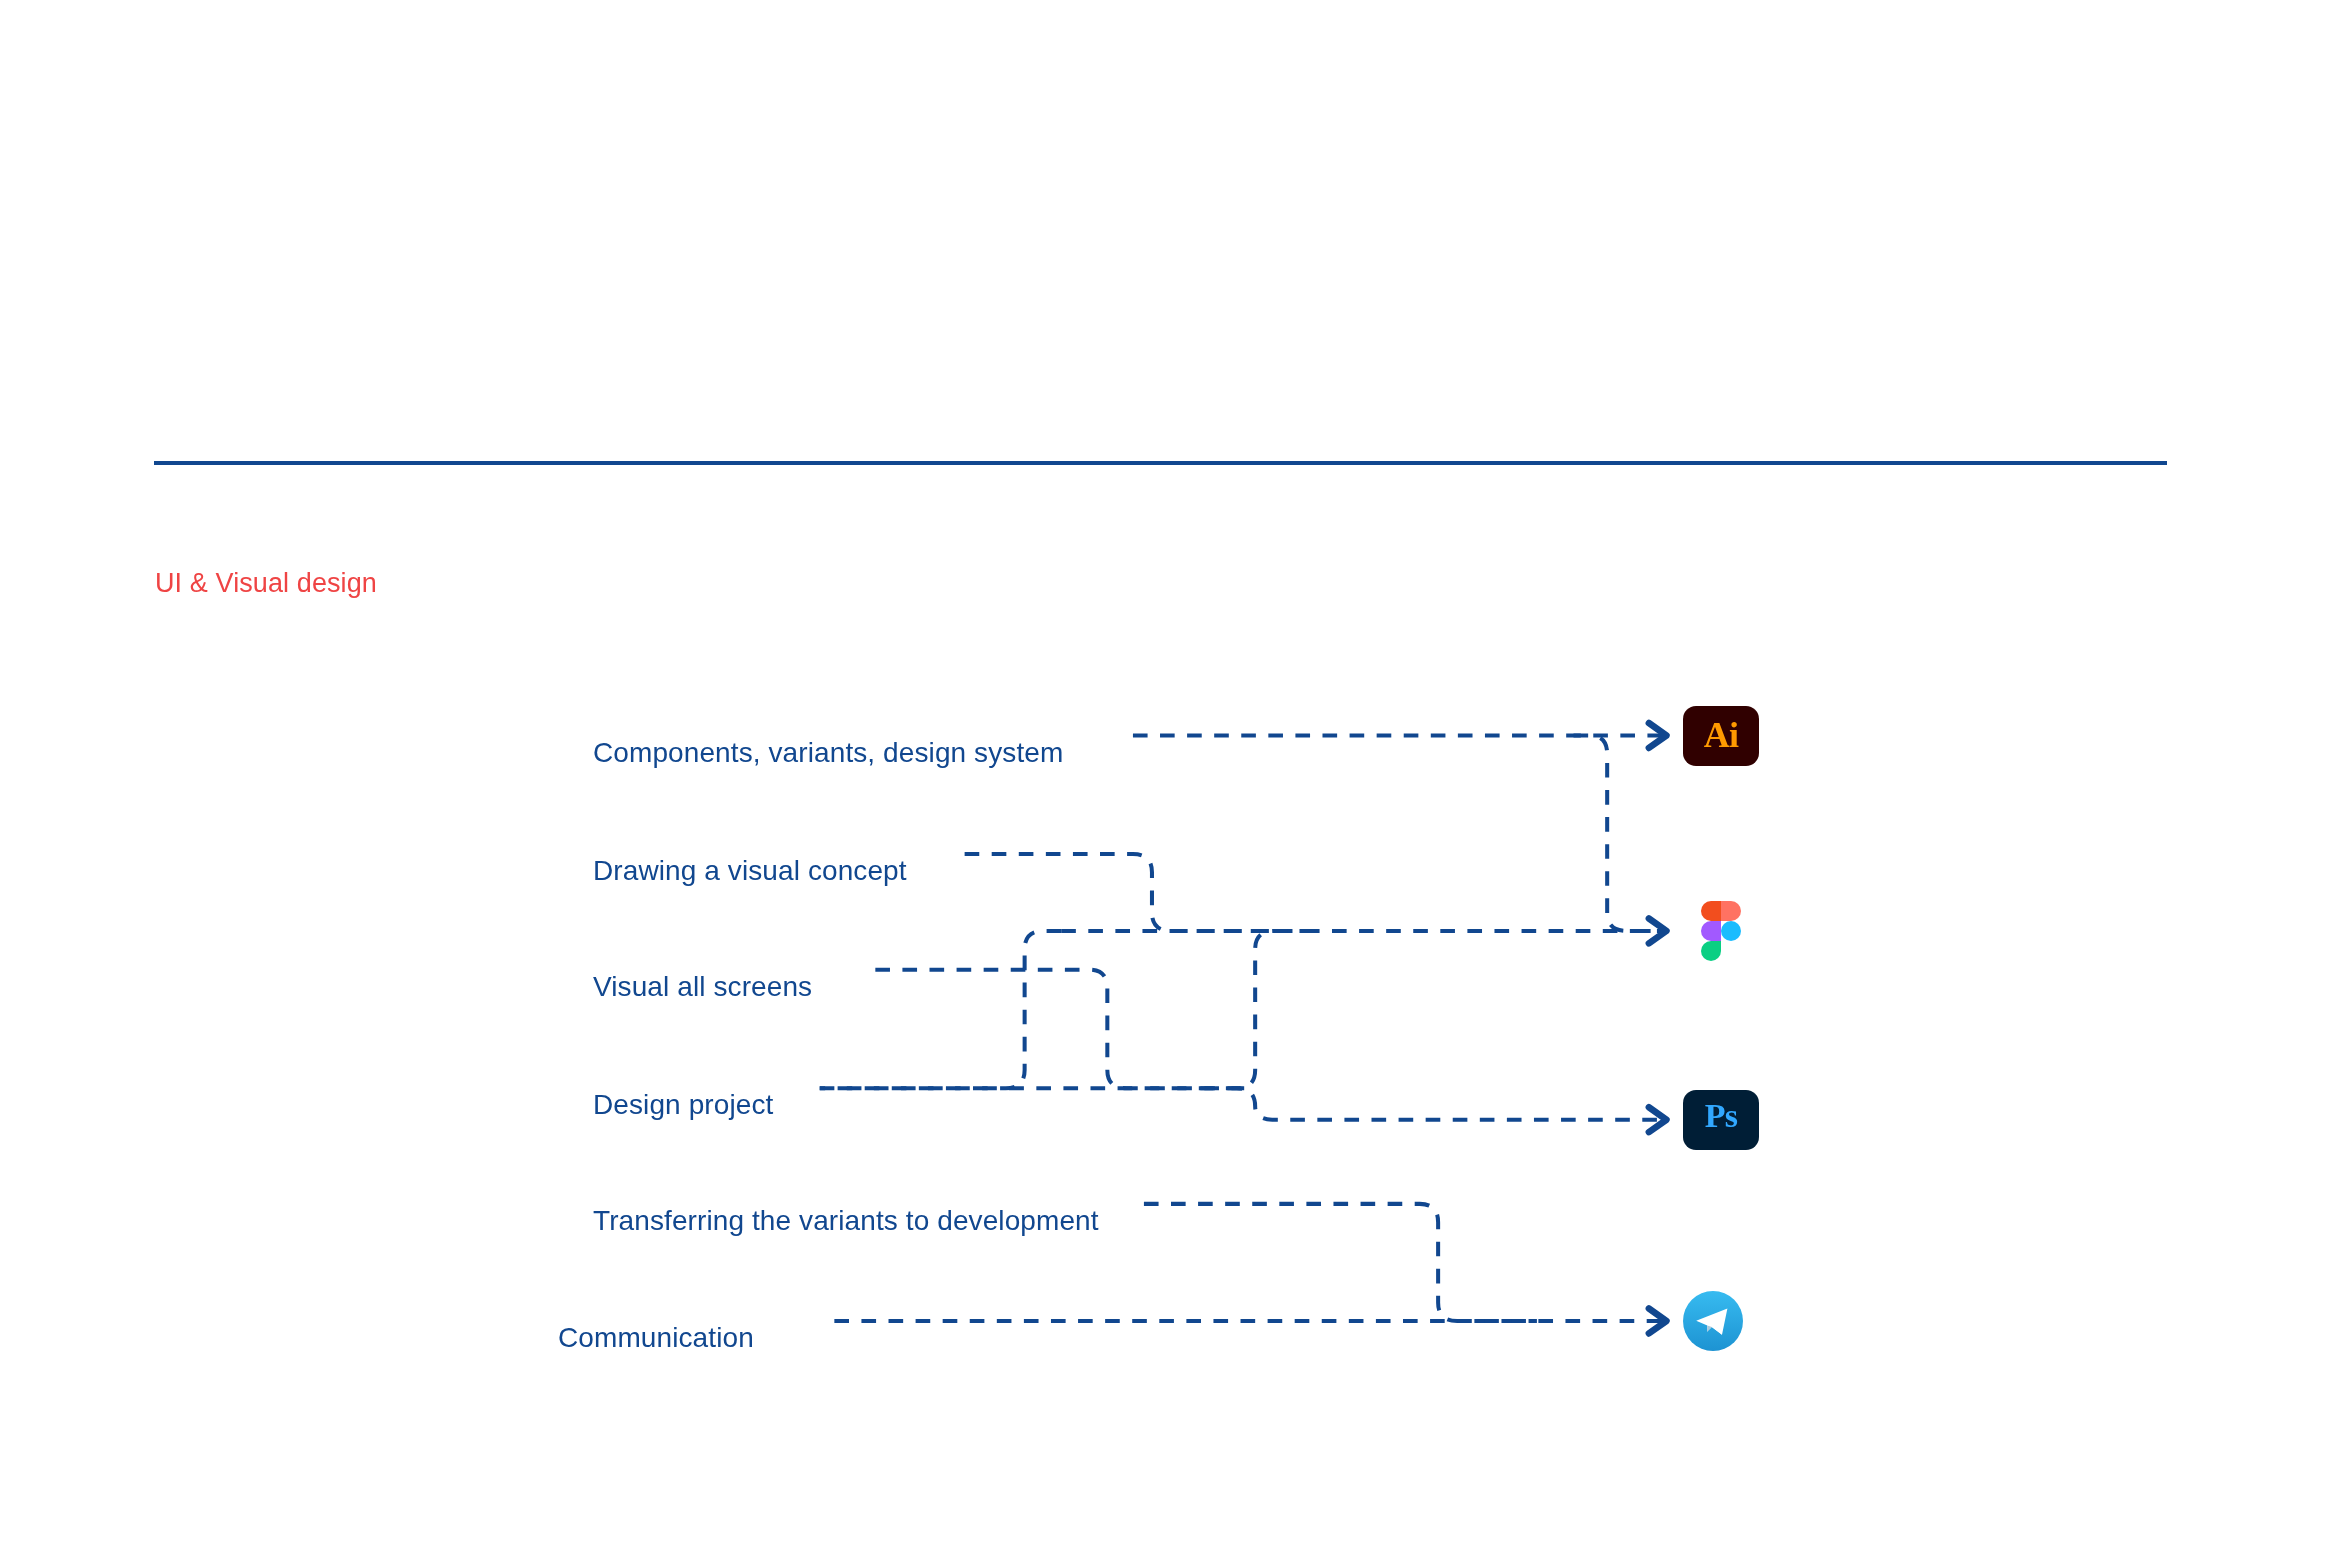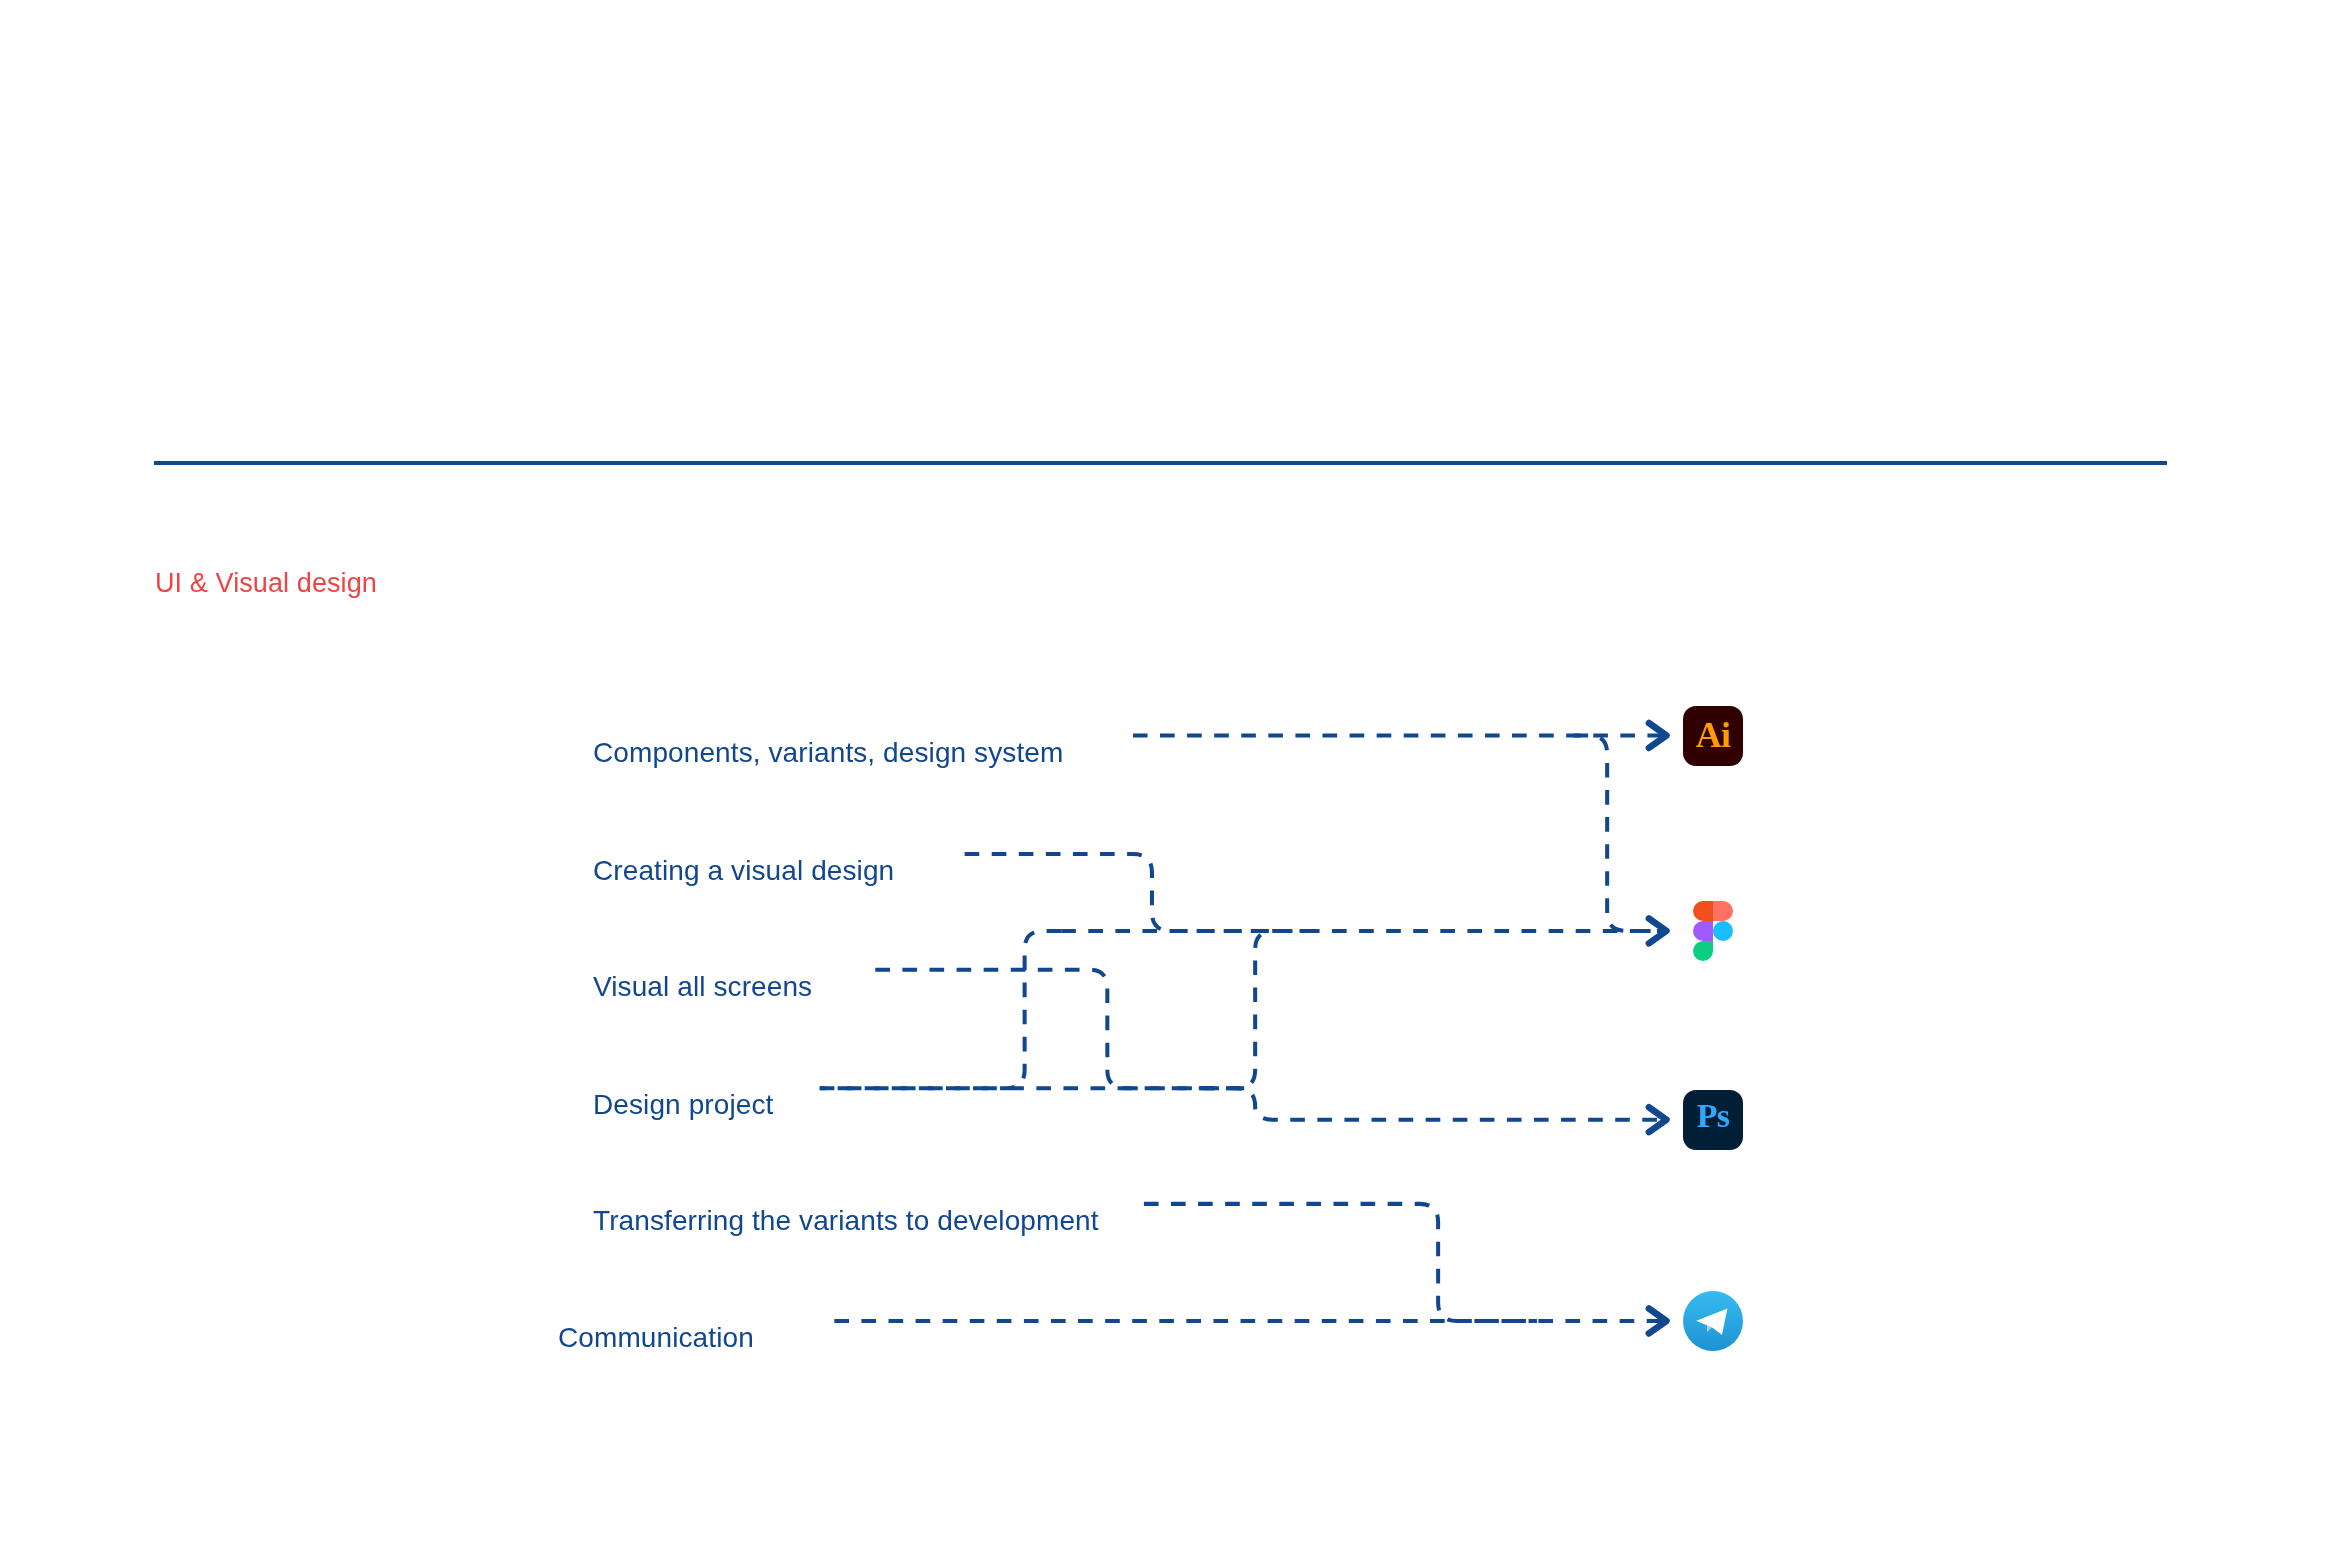--- a/index.html
+++ b/index.html
@@ -73,21 +73,21 @@
     color: #11478f;
     white-space: nowrap;
     transform: translateY(-50%);
     letter-spacing: 0.1px;
     margin-top: 17px;
   }
 
   
   .app-icon {
     position: absolute;
-    width: 60px;
+    width: 76px;
     height: 60px;
     transform: translate(0, -50%);
   }
 
   .icon-ai {
     background: #300000;
     border-radius: 13px;
     display: flex;
     align-items: center;
     justify-content: center;
@@ -126,21 +126,21 @@
 
 <div id="slide">
 
 
   <div class="header-rule"></div>
 
   <div class="section-subtitle">UI &amp; Visual design</div>
 
   <div class="task-label" style="left:593px; top:736px;">Components, variants, design system</div>
 
-  <div class="task-label" style="left:593px; top:854px;">Creating a visual design</div>
+  <div class="task-label" style="left:593px; top:854px;">Drawing a visual concept</div>
 
   <div class="task-label" style="left:593px; top:970px;">Visual all screens</div>
 
   <div class="task-label" style="left:593px; top:1088px;">Design project</div>
 
   <div class="task-label" style="left:593px; top:1204px;">Transferring the variants to development</div>
 
   <div class="task-label" style="left:558px; top:1321px;">Communication</div>
 
   <svg id="diagram" viewBox="0 0 3200 2133" width="2342" height="1561" xmlns="http://www.w3.org/2000/svg" fill="none">

